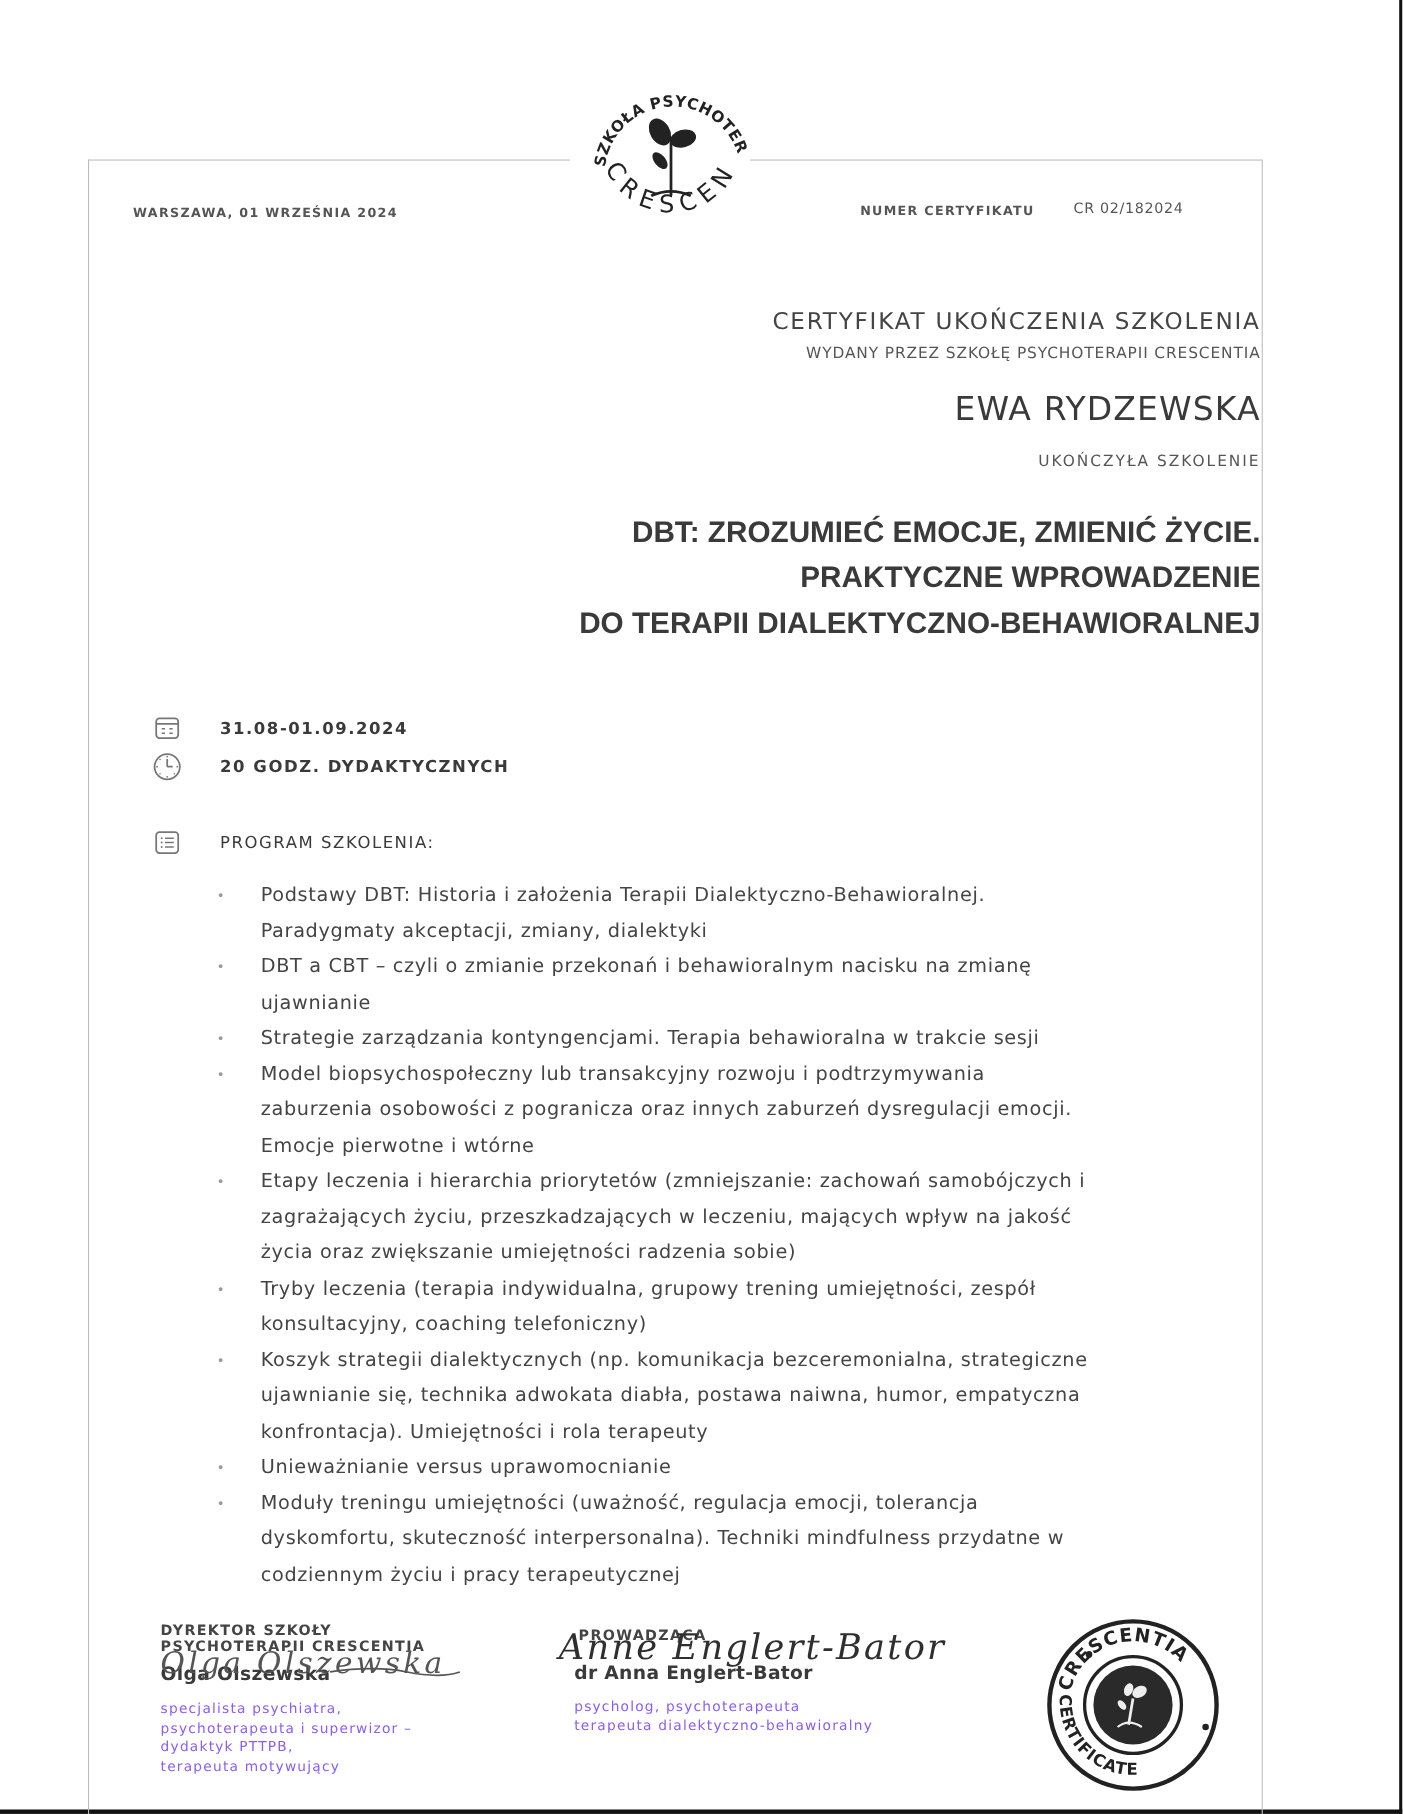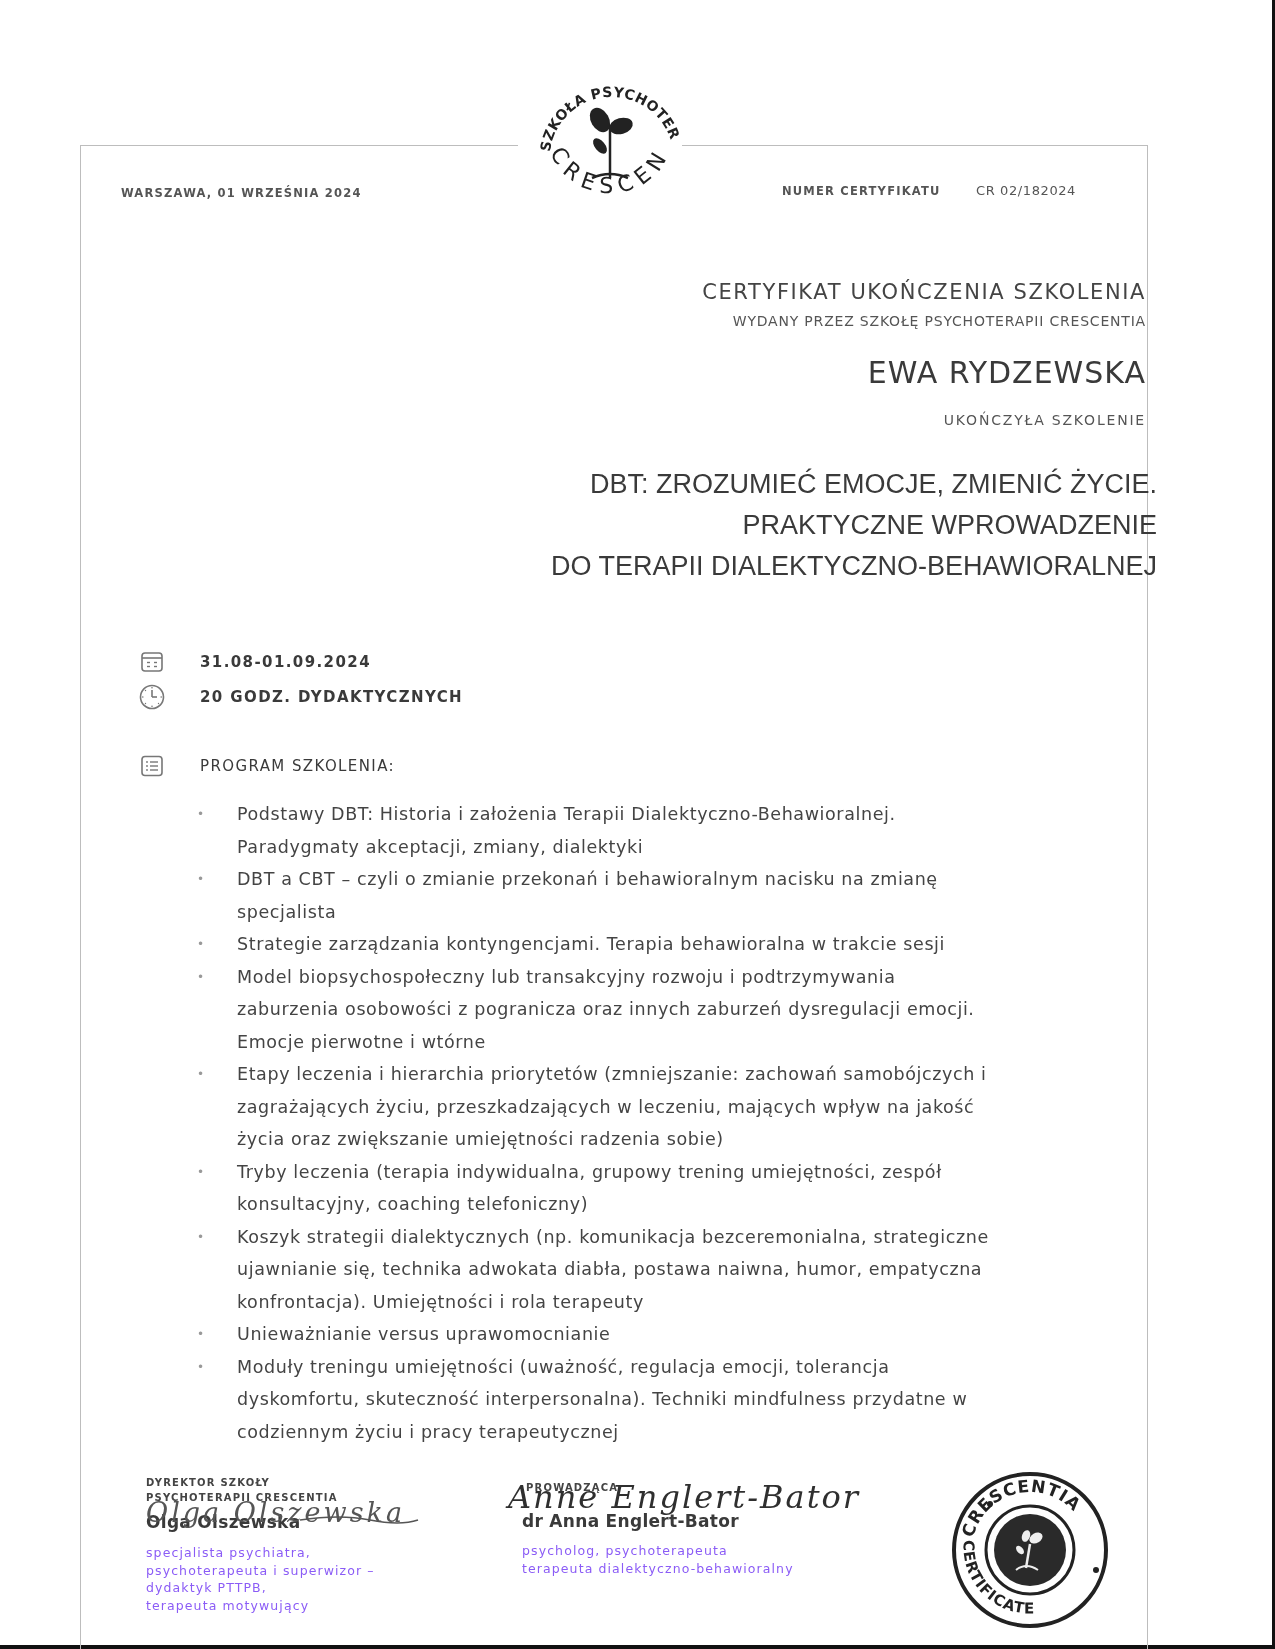--- a/index.html
+++ b/index.html
@@ -55,23 +55,22 @@
     }
 
     .center-block {
       position: absolute; left: 80px; width: 1066px; text-align: right;
     }
     .cert-title { top: 280px; font-size: 21px; letter-spacing: 1.6px; color: #444; }
     .cert-issuer { top: 313px; font-size: 14px; letter-spacing: 0.8px; color: #555; }
     .recipient { top: 355px; font-size: 30px; letter-spacing: 1px; color: #3a3a3a; }
     .completed { top: 412px; font-size: 14px; letter-spacing: 1.8px; color: #555; }
     .course-title {
-      top: 464px; font-size: 27px; font-weight: normal; line-height: 41px; color: #3a3a3a;
+      top: 464px; font-size: 27px; font-weight: bold; line-height: 41px; color: #3a3a3a;
       font-family: "Liberation Sans", sans-serif;
-      padding-left: 11px;
     }
 
     .info-row {
       position: absolute; left: 138px; display: flex; align-items: center;
     }
     .info-icon { width: 28px; height: 28px; display: inline-flex; align-items: center; justify-content: center; }
     .info-text {
       position: absolute; left: 62px; white-space: nowrap;
       font-size: 15px; letter-spacing: 1.4px; color: #3a3a3a;
     }
@@ -90,21 +89,21 @@
       color: #444;
     }
     .bullet {
       position: absolute; left: 2px; top: 0; font-size: 12px; color: #999;
     }
 
     .sig {
       position: absolute;
     }
     .sig-label {
-      font-size: 10px; font-weight: bold; letter-spacing: 1.2px; color: #444; line-height: 15px;
+      font-size: 13px; font-weight: bold; letter-spacing: 1.2px; color: #444; line-height: 15px;
     }
     .sig-name {
       font-size: 17px; font-weight: bold; color: #3a3a3a; letter-spacing: 0.3px;
     }
     .sig-desc {
       font-size: 12.5px; letter-spacing: 1.1px; color: #8b5cf6; line-height: 17.5px;
     }
     .handwriting {
       position: absolute;
       font-family: "DejaVu Serif", serif;
@@ -210,21 +209,21 @@
 
 <ul class="program-list" id="program-list">
     <li class="program-item">
       <span class="bullet">•</span>
       <div>Podstawy DBT: Historia i założenia Terapii Dialektyczno-Behawioralnej.</div>
       <div>Paradygmaty akceptacji, zmiany, dialektyki</div>
     </li>
     <li class="program-item">
       <span class="bullet">•</span>
       <div>DBT a CBT – czyli o zmianie przekonań i behawioralnym nacisku na zmianę</div>
-      <div>specjalista</div>
+      <div>ujawnianie</div>
     </li>
     <li class="program-item">
       <span class="bullet">•</span>
       <div>Strategie zarządzania kontyngencjami. Terapia behawioralna w trakcie sesji</div>
     </li>
     <li class="program-item">
       <span class="bullet">•</span>
       <div>Model biopsychospołeczny lub transakcyjny rozwoju i podtrzymywania</div>
       <div>zaburzenia osobowości z pogranicza oraz innych zaburzeń dysregulacji emocji.</div>
       <div>Emocje pierwotne i wtórne</div>

